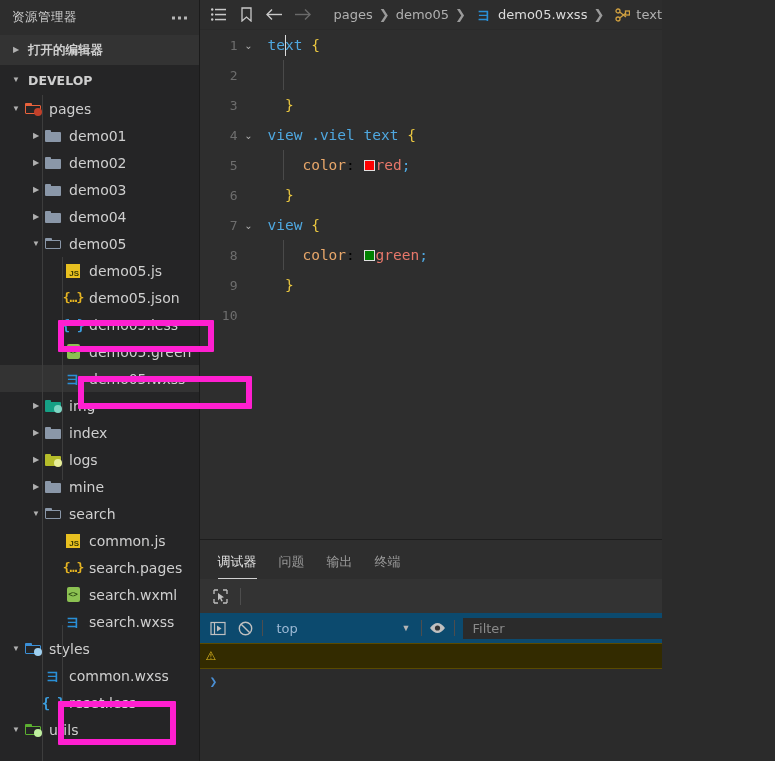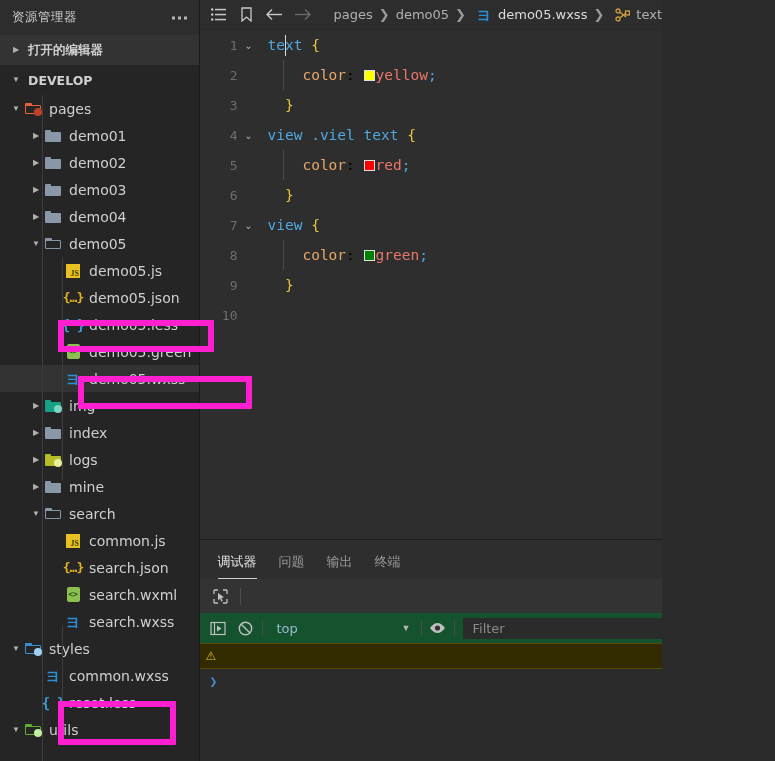--- a/index.html
+++ b/index.html
@@ -82,21 +82,21 @@
     position: absolute; right: -1px; bottom: -1px;
     width: 8px; height: 8px; border-radius: 50%;
     display: flex; align-items: center; justify-content: center;
     font-size: 6px; color: #fff;
   }
 
   .fi-js {
     width: 14px; height: 14px; background: #e8c020; color: #3b3b00;
     font-size: 8px; font-weight: bold; display: flex;
     align-items: flex-end; justify-content: flex-end;
-    font-family: Liberation Serif, serif; padding-right: 1px;
+    font-family: Liberation Sans, sans-serif; padding-right: 1px;
   }
   .fi-json { color: #e6b422; font-size: 13px; font-family: "DejaVu Sans Mono", monospace; font-weight: bold; letter-spacing: -1px; }
   .fi-less { color: #3b9ddd; font-size: 14px; font-family: "DejaVu Sans Mono", monospace; font-weight: bold; letter-spacing: -1px; }
   .fi-wxml {
     width: 13px; height: 15px; background: #8cc152; border-radius: 2px;
     color: #2d4d14; font-size: 8px; font-weight: bold;
     display: flex; align-items: center; justify-content: center;
     font-family: "DejaVu Sans Mono", monospace;
   }
   .fi-css { color: #2a8fd6; font-size: 14px; font-weight: bold; font-family: "DejaVu Sans", sans-serif; }
@@ -168,21 +168,21 @@
 
   .dev-tabs { height: 34px; min-height: 34px; background: #333333; display: flex; align-items: center; padding-left: 8px; }
   .inspect-btn { width: 26px; height: 22px; display: flex; align-items: center; justify-content: center; cursor: pointer; }
   .dev-div { width: 1px; height: 17px; background: #4d4d4d; margin: 0 6px; }
   .dtab {
     font-size: 13.5px; color: #b5b5b5; padding: 4px 11px; cursor: pointer;
     font-family: "DejaVu Sans", "Liberation Sans", sans-serif; white-space: nowrap;
   }
   .dtab.active { background: #000000; color: #ffffff; }
 
-  .console-bar { height: 30px; min-height: 30px; background: #14532d; display: flex; align-items: center; padding-left: 6px; gap: 4px; }
+  .console-bar { height: 30px; min-height: 30px; background: #0c4a6e; display: flex; align-items: center; padding-left: 6px; gap: 4px; }
   .cb-icon { width: 24px; height: 22px; display: flex; align-items: center; justify-content: center; cursor: pointer; }
   .ctx-select {
     display: flex; align-items: center; min-width: 150px; height: 22px;
     padding-left: 10px; cursor: pointer;
   }
   .ctx-label { font-size: 13px; color: #9cb8d4; font-family: "DejaVu Sans", "Liberation Sans", sans-serif; }
   .ctx-caret { margin-left: auto; margin-right: 6px; color: #b5b5b5; font-size: 9px; }
   .cb-div { width: 1px; height: 16px; background: #4d4d4d; }
   .filter-input {
     flex: 1; height: 21px; background: #2b2b2b; border: none; outline: none;
@@ -402,21 +402,21 @@
             <span class="fi-js">JS</span>
           </span>
           <span class="tlabel">common.js</span>
         </div>
         <div class="trow">
           <span style="width: 48px; min-width: 48px;"></span>
           <span class="twist blank">·</span>
           <span class="ticon">
             <span class="fi-json">{…}</span>
           </span>
-          <span class="tlabel">search.json</span>
+          <span class="tlabel">search.pages</span>
         </div>
         <div class="trow">
           <span style="width: 48px; min-width: 48px;"></span>
           <span class="twist blank">·</span>
           <span class="ticon">
             <span class="fi-wxml">&lt;&gt;</span>
           </span>
           <span class="tlabel">search.wxml</span>
         </div>
         <div class="trow">
@@ -542,21 +542,20 @@
     <div class="editor" id="editor">
         <div class="eline">
           <span class="gutter-num">1</span>
           <span class="fold">⌄</span>
           <span class="code"><span class="tok-sel">text</span><span class=""> </span><span class="tok-brace">{</span></span>
           <span class="cursor"></span>
         </div>
         <div class="eline">
           <span class="gutter-num">2</span>
           <span class="fold"></span>
-          <span class="code"><span class="tok-prop">    color</span><span class="">: </span><span class="swatch" style="background: rgb(255, 255, 0);"></span><span class="tok-val">yellow</span><span class="tok-punc">;</span></span>
           <span class="vline"></span>
         </div>
         <div class="eline">
           <span class="gutter-num">3</span>
           <span class="fold"></span>
           <span class="code"><span class="tok-brace">  }</span></span>
         </div>
         <div class="eline">
           <span class="gutter-num">4</span>
           <span class="fold">⌄</span>

